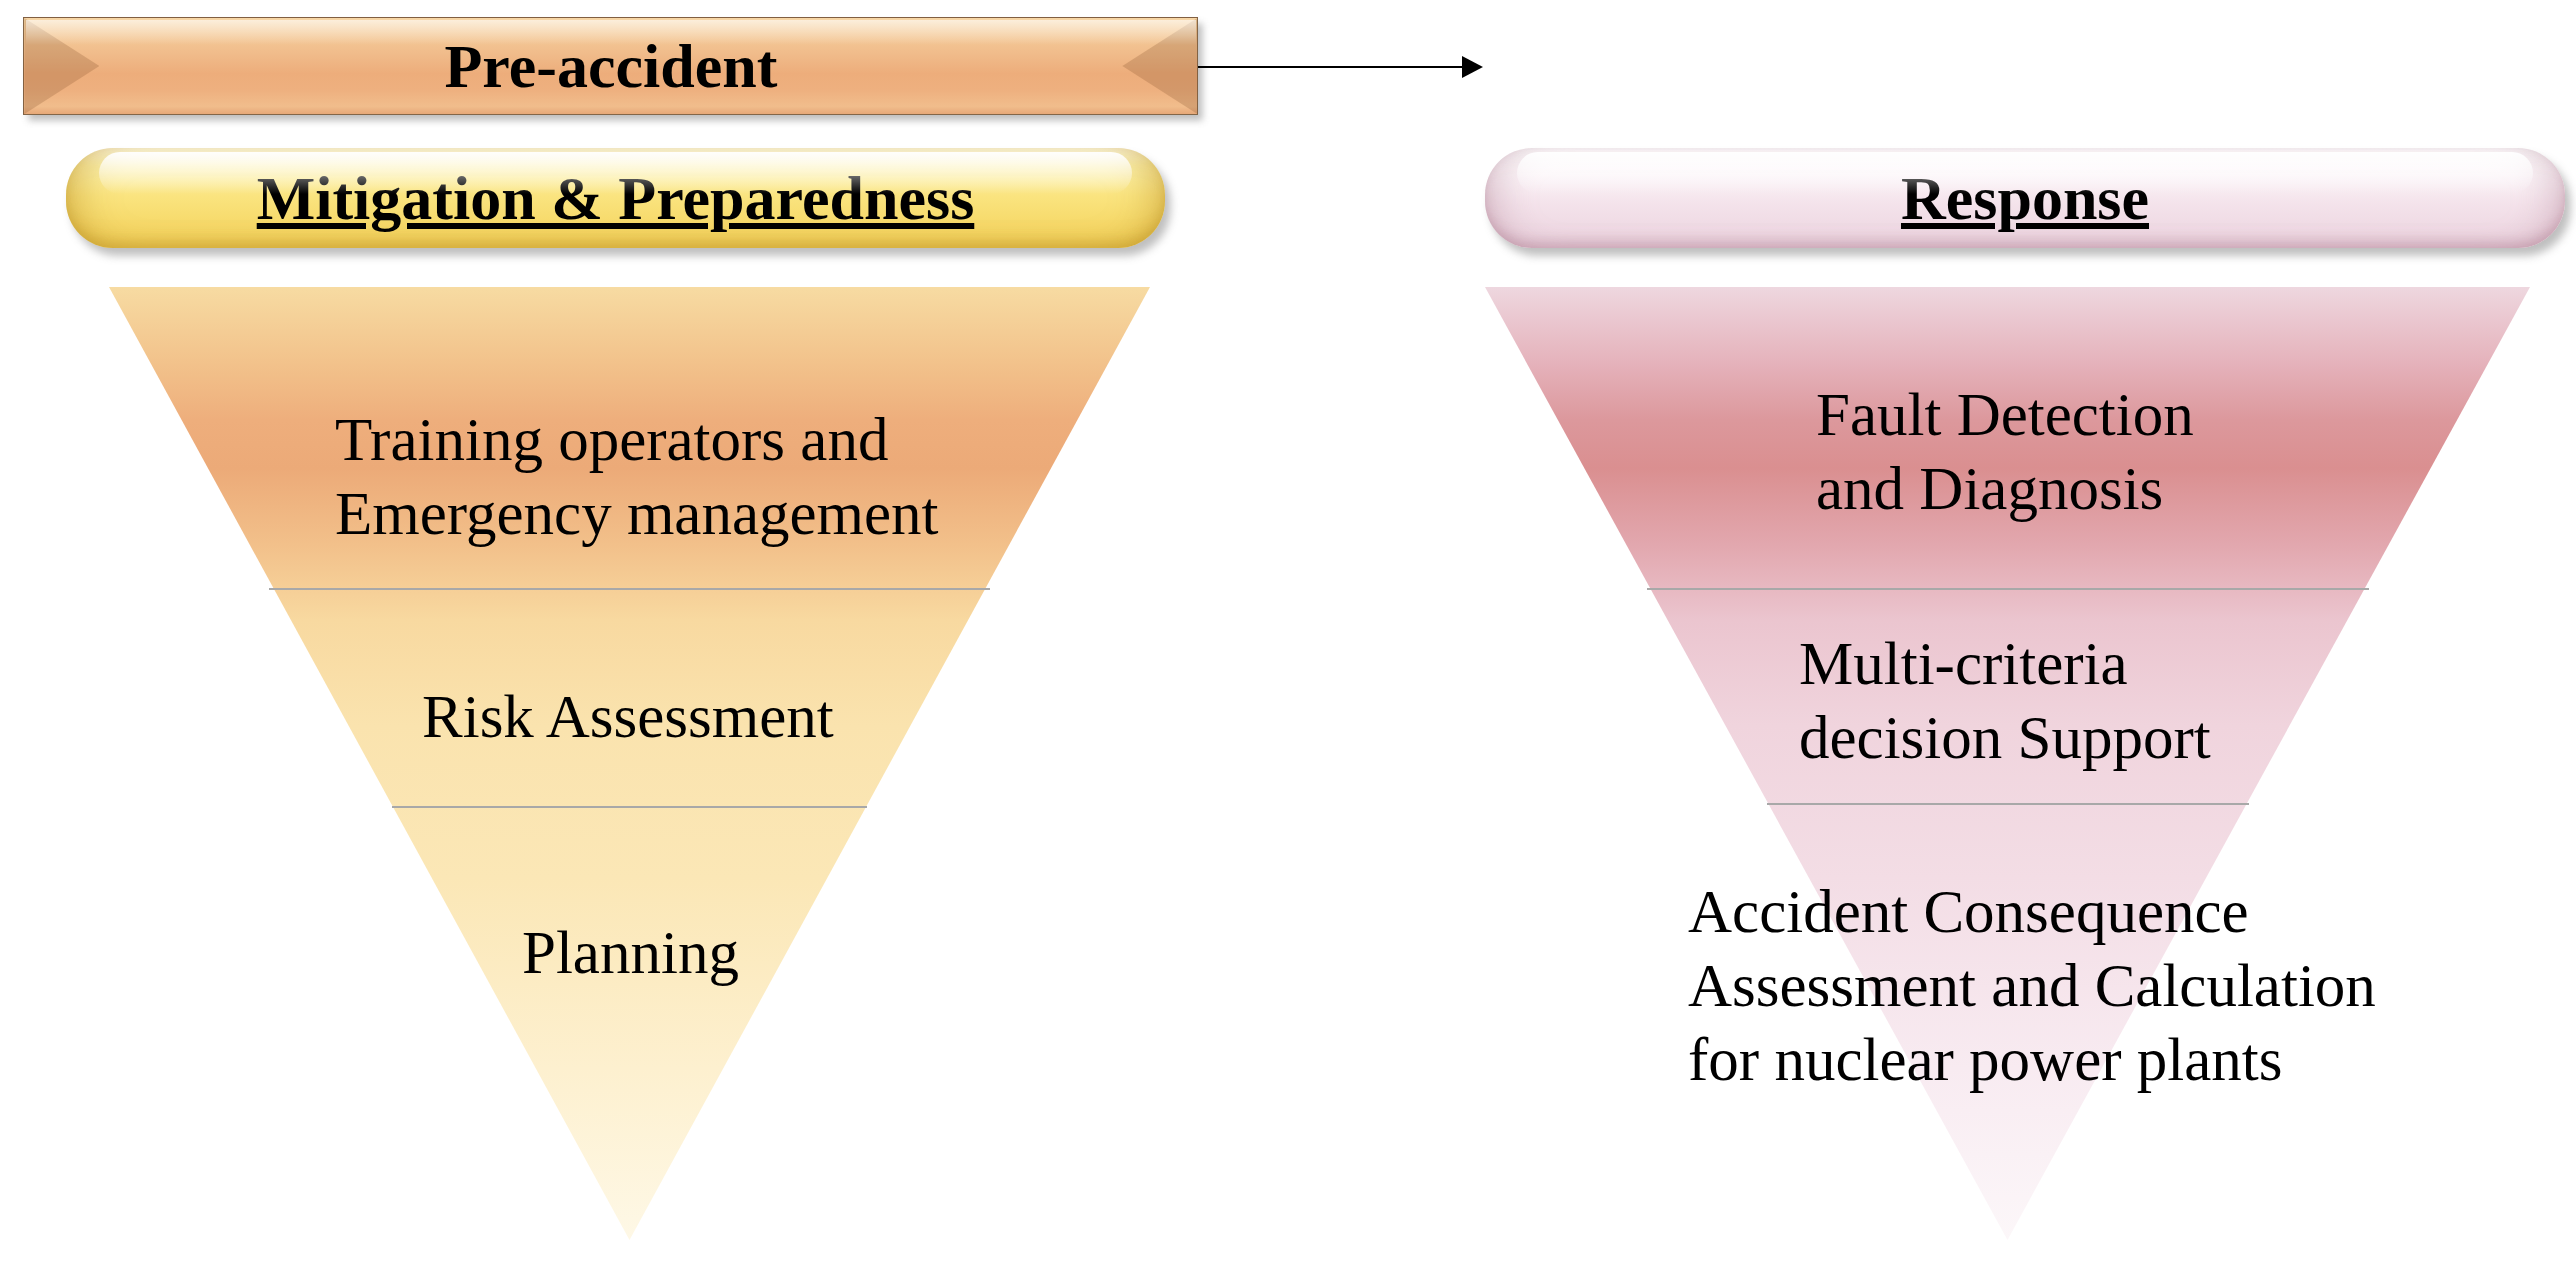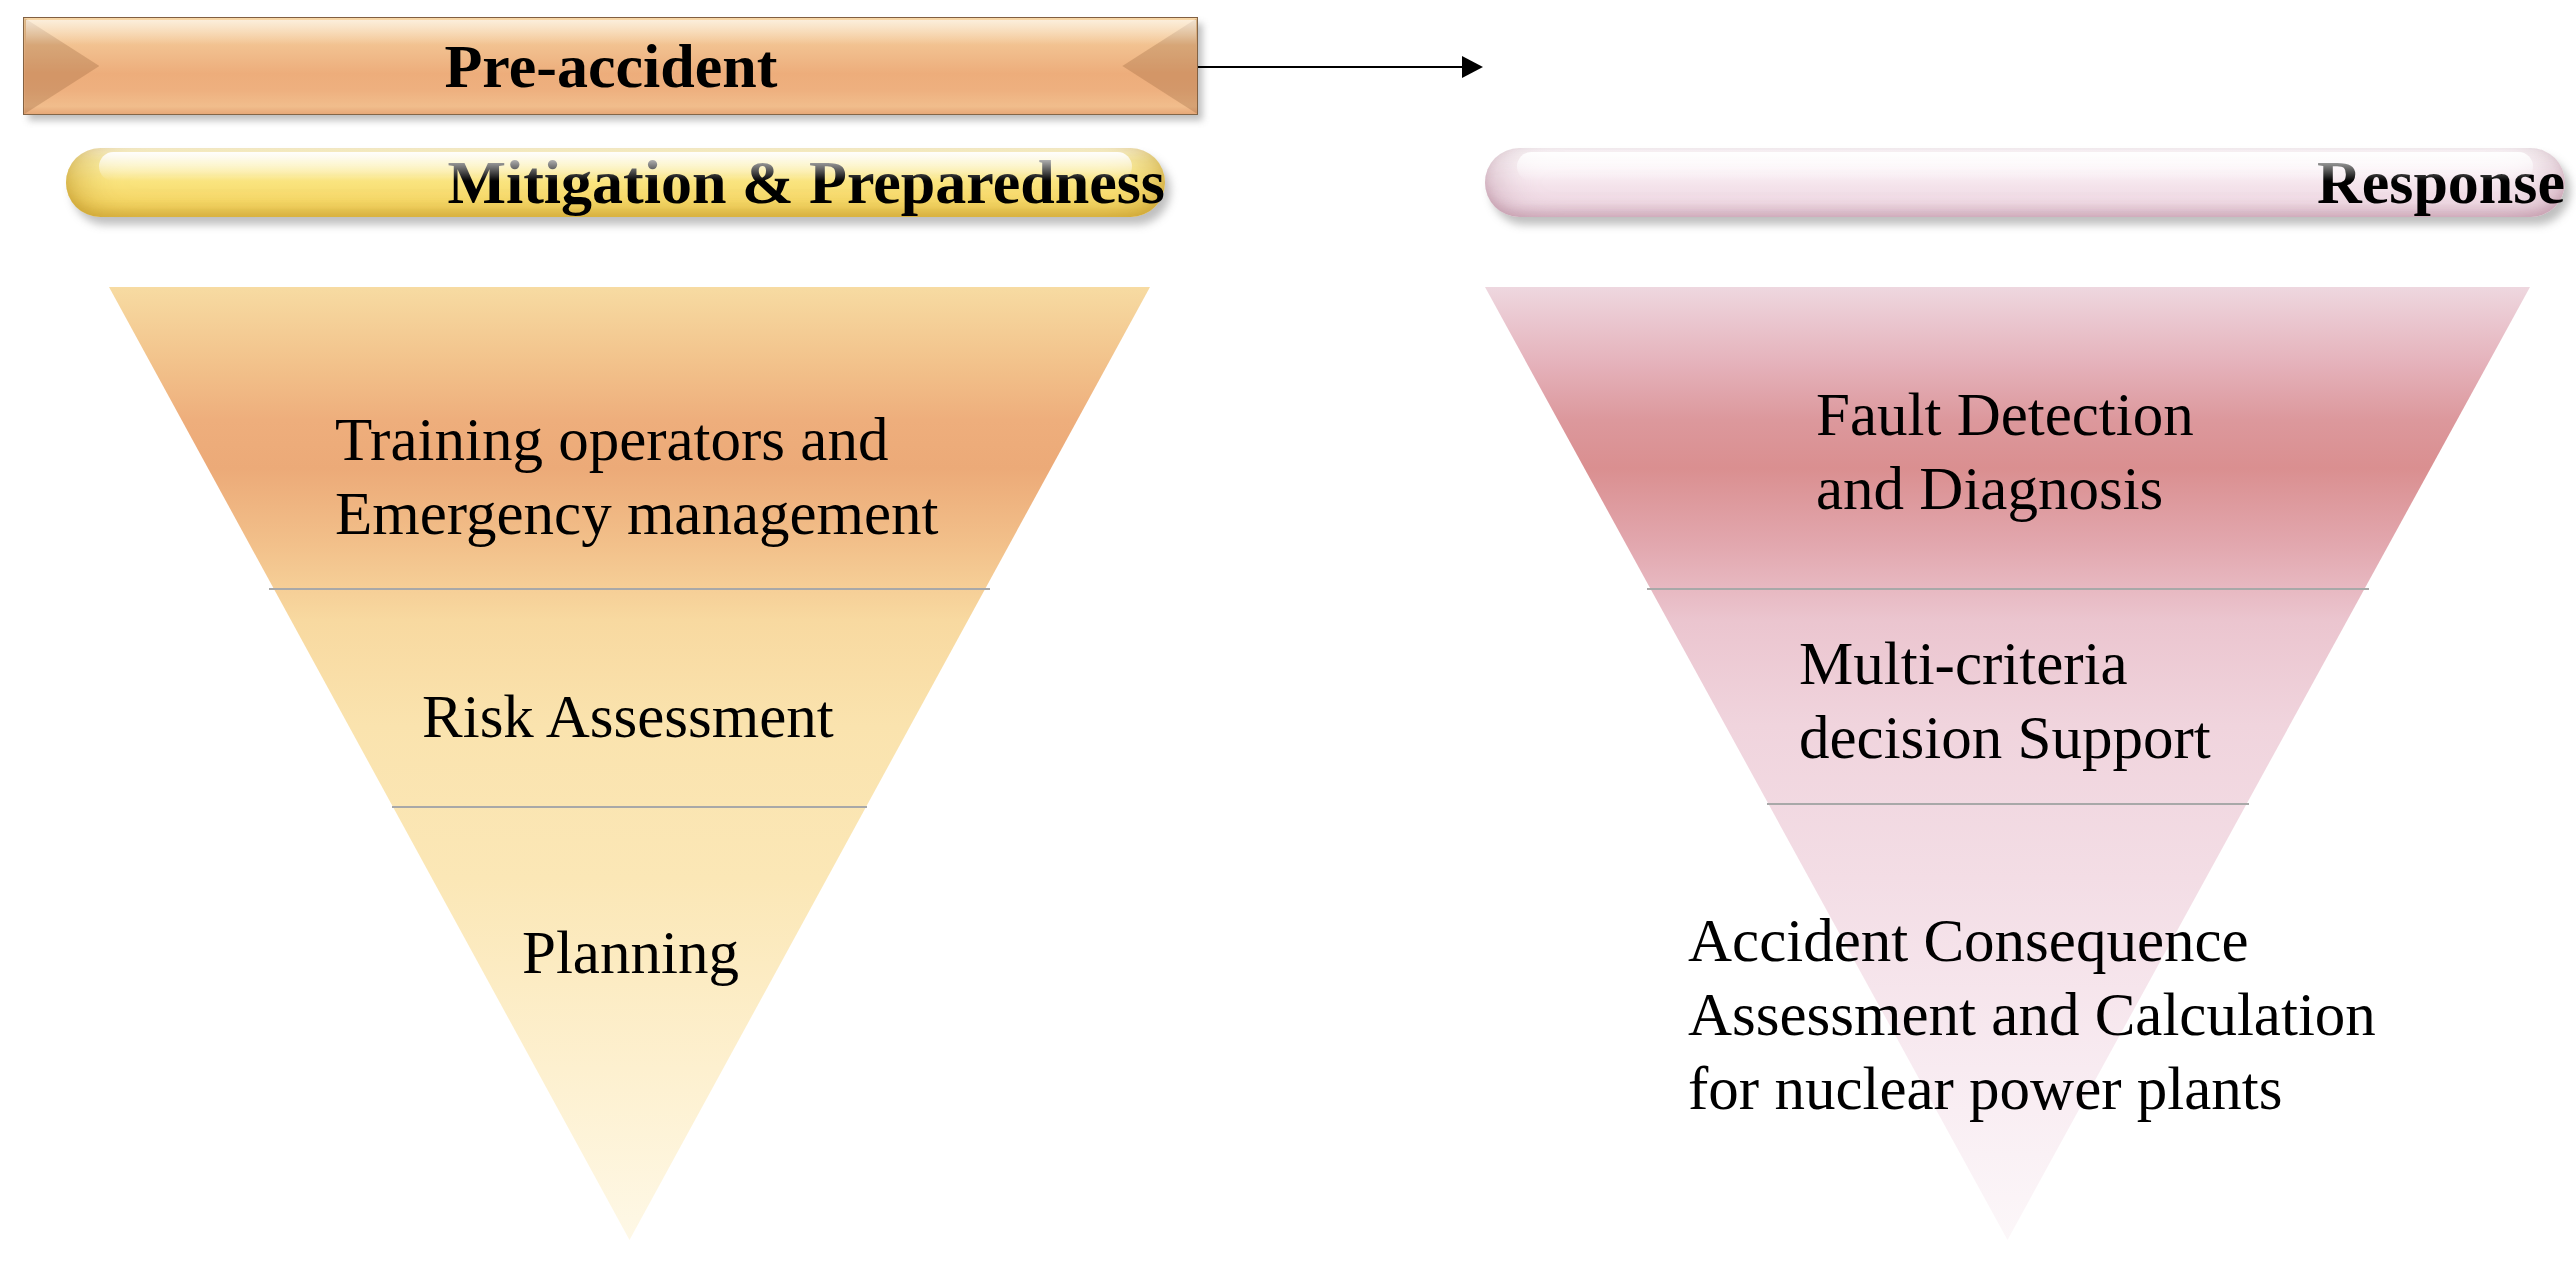--- a/index.html
+++ b/index.html
@@ -51,24 +51,24 @@
   .arrow-line { position:absolute; left:0; right:17px; top:10px; height:2.3px; background:#000; }
   .arrow-head {
     position:absolute; right:0; top:0; width:0; height:0;
     border-top:11.7px solid transparent; border-bottom:11.7px solid transparent;
     border-left:21px solid #000;
   }
 
   
   .pill {
     position: absolute;
-    top: 148px; height: 69px;
+    top: 148px; height: 100px;
     border-radius: 47px;
-    display:flex; align-items:center; justify-content:flex-end;
-    font-weight:bold; font-size:62px;
+    display:flex; align-items:center; justify-content:center;
+    font-weight:bold; font-size:62px;text-decoration:underline;
   }
   .pill-mitigation {
     left: 66px; width: 1099px;
     background: linear-gradient(180deg,#fffdea 0%,#fdf2ad 18%,#fae47f 48%,#f7db6d 72%,#efcc57 100%);
     box-shadow: inset 0 -6.2px 9.4px rgba(190,150,40,.35),
                 inset 26.5px 0 39px -18.7px rgba(185,140,35,.55),
                 inset -26.5px 0 39px -18.7px rgba(185,140,35,.55),
                 5.5px 7.8px 8.6px rgba(95,95,95,.4);
   }
   .pill-response {
@@ -115,21 +115,21 @@
   .div-l2 { left:392px;  top:806px; width:475px; }
   .div-r1 { left:1647px; top:588px;  width:722px; }
   .div-r2 { left:1767px; top:803px; width:482px; }
 
   .funnel-text { position:absolute; font-size:61px; line-height:74px; white-space:nowrap; }
   .lt1 { left:335px;  top:403px; }
   .lt2 { left:422px;  top:680px; }
   .lt3 { left:522px;  top:916px; }
   .rt1 { left:1816px; top:378px; }
   .rt2 { left:1799px; top:627px; }
-  .rt3 { left:1688px; top:875px;margin-top:29px; }
+  .rt3 { left:1688px; top:875px; }
 </style>
 </head>
 <body>
 
 <div class="canvas">
 
   <div class="banner banner-pre">
     <span class="cap cap-left"></span>
     <span class="cap cap-right"></span>
     <span>Pre-accident</span>

